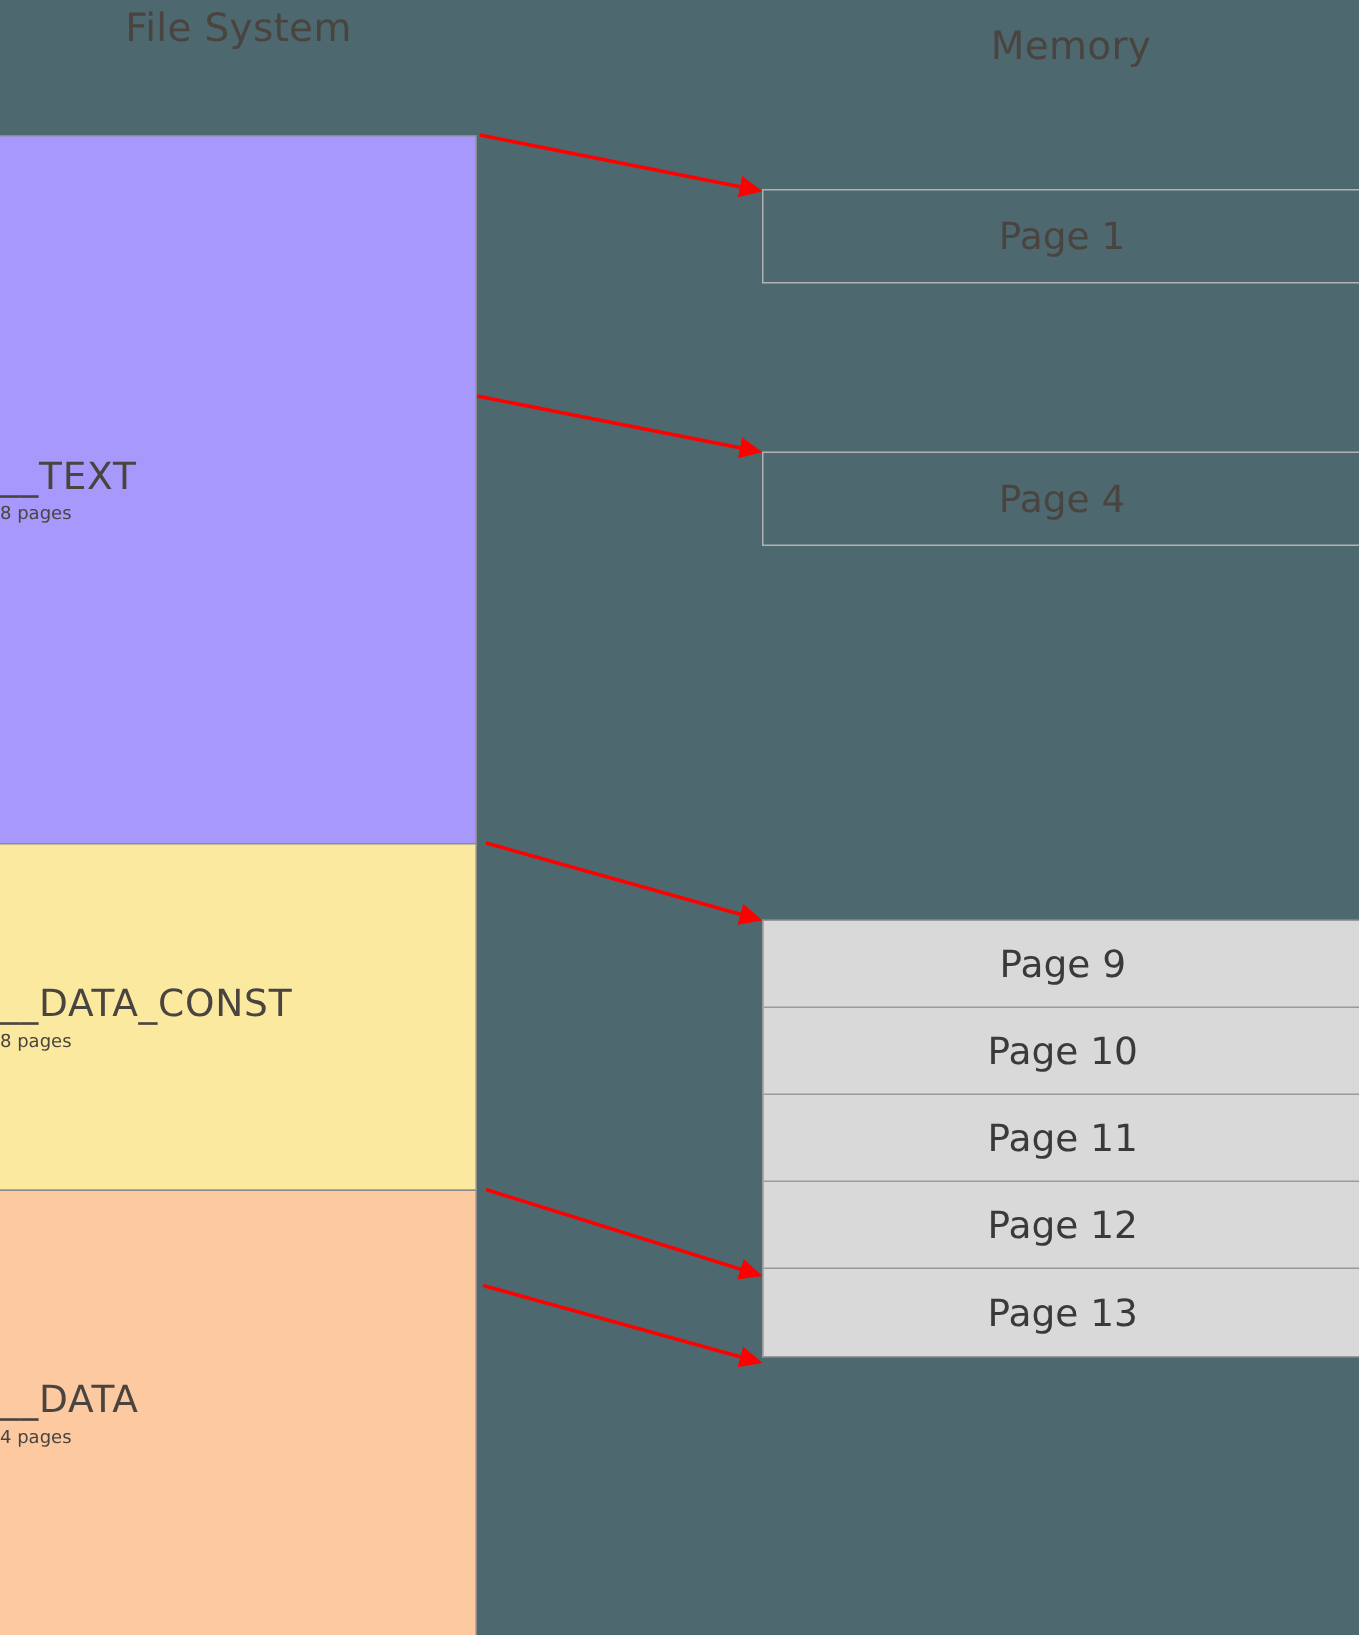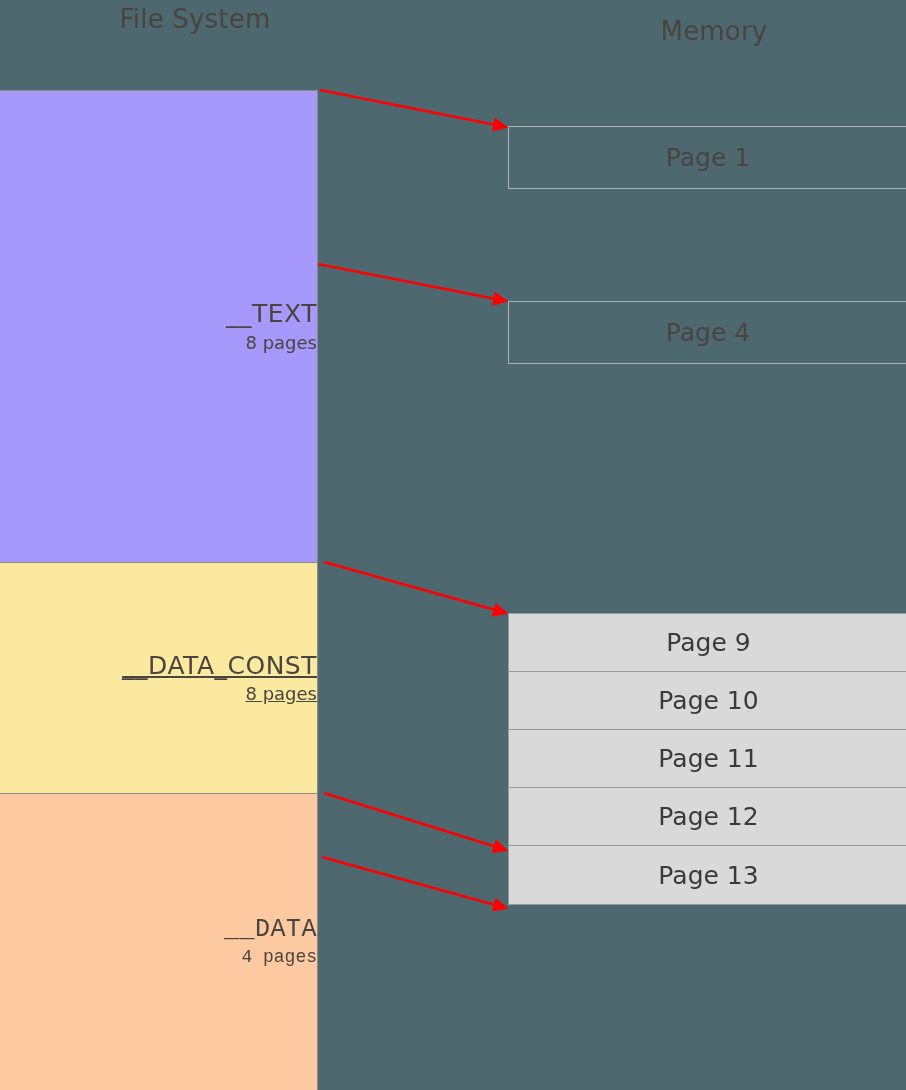--- a/index.html
+++ b/index.html
@@ -19,53 +19,53 @@
   
   .col-title {
     position: absolute;
     color: #4a4440;
     font-size: 26px;
     font-weight: 400;
     letter-spacing: 0.2px;
     text-align: center;
     white-space: nowrap;
   }
-  #fs-title  { left: 16px;   top: 4px;  width: 318px; padding-left: 20px; }
+  #fs-title  { left: 0px;   top: 4px;  width: 318px; }
   #mem-title { left: 508px; top: 16px; width: 412px; }
 
   
   .segment {
     position: absolute;
     left: 0px;
     width: 318px;
     box-sizing: border-box;
     border: 1px solid #8b8b8b;
     border-left: none;
     display: flex;
     flex-direction: column;
-    align-items: flex-end;
+    align-items: flex-start;
     justify-content: center;
     color: #4a4440;
   }
   .seg-name {
     font-size: 25px;
     letter-spacing: 0.5px;
     line-height: 1.1;
     white-space: nowrap;
   }
   .seg-sub {
-    font-size: 18px;
+    font-size: 12px;
     margin-top: 5px;
     line-height: 1.1;
     white-space: nowrap;
   }
 
   #seg-text        { top: 90px;  height: 473px; background: #a798fc; }
-  #seg-data-const  { top: 562px; height: 232px; background: #fbe9a0; text-decoration: underline; }
-  #seg-data        { top: 793px; height: 297px; background: #fcc9a0; border-bottom: none; font-family: Liberation Mono, monospace; }
+  #seg-data-const  { top: 562px; height: 232px; background: #fbe9a0; }
+  #seg-data        { top: 793px; height: 297px; background: #fcc9a0; border-bottom: none; }
 
   
   .mem-outline {
     position: absolute;
     left: 508px;
     width: 400px;
     height: 63px;
     box-sizing: border-box;
     border: 1px solid #b2b2b2;
     background: transparent;

